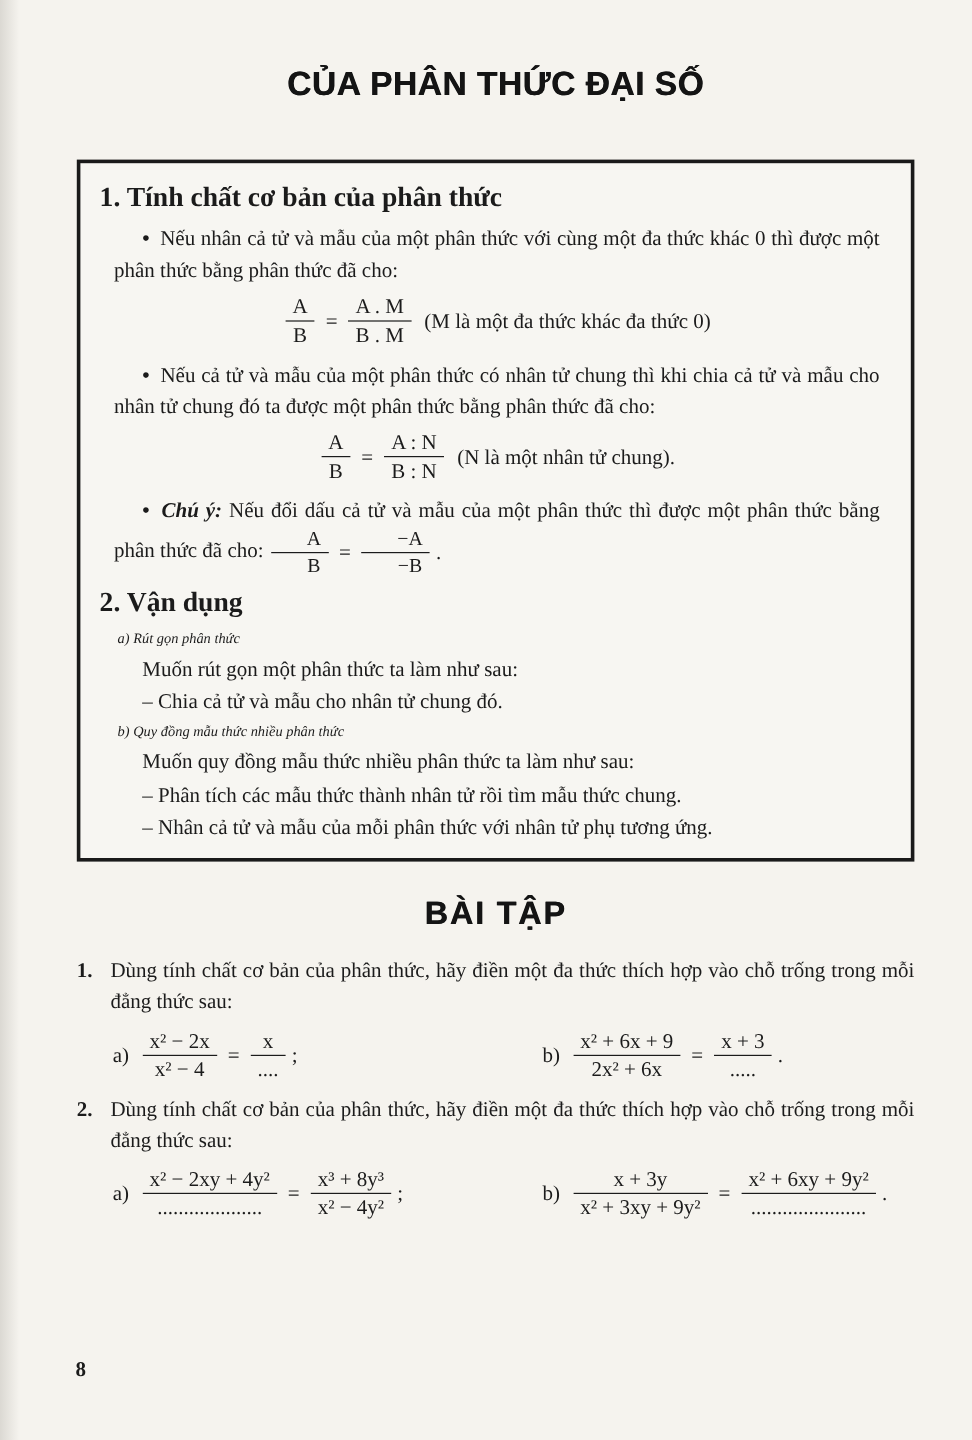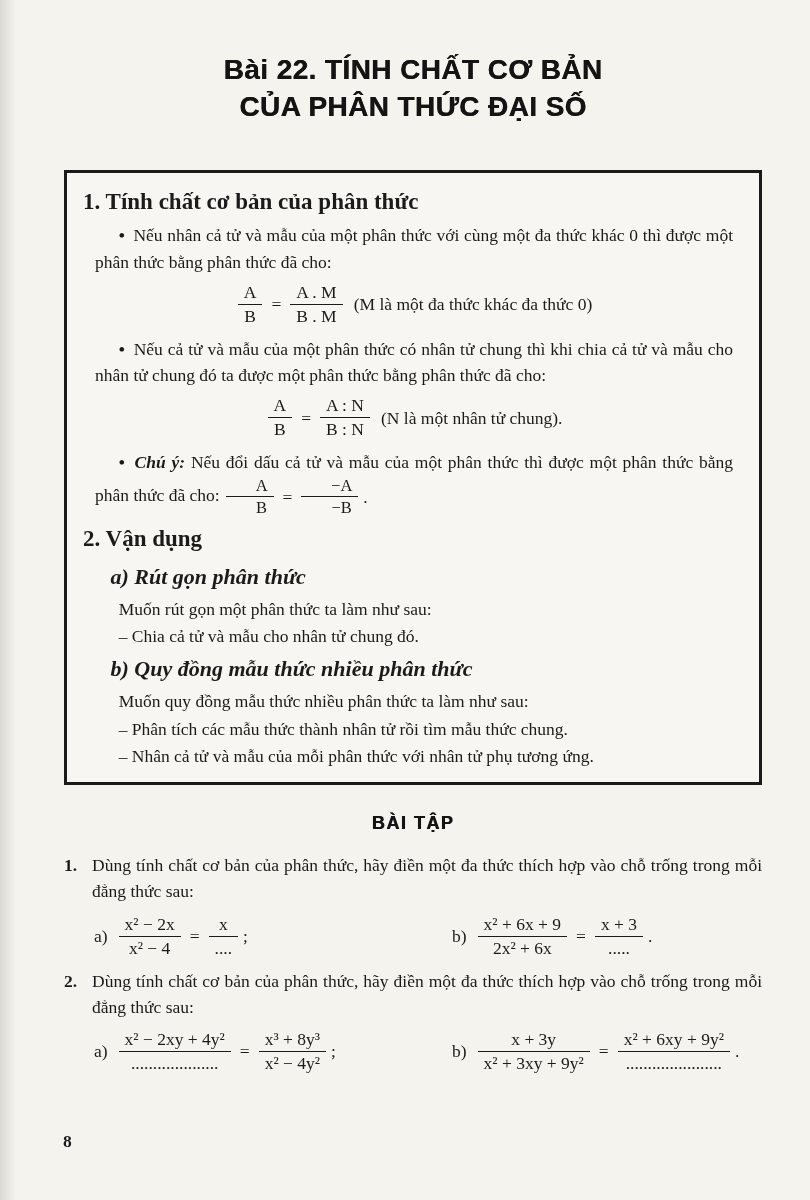--- a/index.html
+++ b/index.html
@@ -34,21 +34,21 @@
 
   
   .theory-box {
     border: 3px solid #1a1a1a;
     padding: 8px 14px 12px 16px;
     font-size: 17.5px;
     line-height: 1.5;
     background: rgba(255,255,255,0.25);
   }
   .sec-heading { font-size: 23px; font-weight: bold; margin: 4px 0 3px; }
-  .sub-heading { font-weight: bold; font-style: italic; font-size: 22px; padding-left: 1.25em; margin: 3px 0; }
+  .sub-heading { font-weight: normal; font-style: italic; font-size: 12px; padding-left: 1.25em; margin: 3px 0; }
   .para { text-align: justify; text-indent: 1.35em; margin: 1px 12px; }
   .bullet { font-weight: bold; margin-right: 4px; }
   .bold-italic { font-weight: bold; font-style: italic; }
 
   .formula-row { text-align: center; margin: 7px 0 9px; }
   .frac {
     display: inline-block;
     vertical-align: middle;
     text-align: center;
     line-height: 1.2;
@@ -59,21 +59,21 @@
   .frac.small { font-size: 16.5px; }
   .eq { margin: 0 7px; vertical-align: middle; }
   .fnote { margin-left: 9px; vertical-align: middle; }
   .end-punct { margin-left: 3px; vertical-align: middle; }
 
   
   .bt-heading {
     text-align: center;
     font-family: "Liberation Sans", sans-serif;
     font-weight: bold;
-    font-size: 18px;
+    font-size: 27px;
     letter-spacing: 1.5px;
     margin: 28px 0 18px;
     color: #141414;
     text-shadow: 0.4px 0 0 #141414;
   }
   .exercise { display: flex; font-size: 17.5px; line-height: 1.5; margin-bottom: 4px; }
   .ex-num { font-weight: bold; width: 28px; flex: none; }
   .ex-body { flex: 1; }
   .ex-text { text-align: justify; }
   .ex-parts { display: flex; align-items: center; margin: 9px 0 5px 2px; }
@@ -88,21 +88,20 @@
     font-weight: bold;
     font-size: 17.5px;
   }
 </style>
 </head>
 <body>
 
 <div class="page">
 
   <header class="lesson-title">
-    <div>Bài 22. TÍNH CHẤT CƠ BẢN</div>
     <div>CỦA PHÂN THỨC ĐẠI SỐ</div>
   </header>
 
   <section class="theory-box">
 
     <div class="sec-heading">1. Tính chất cơ bản của phân thức</div>
 
     <p class="para"><span class="bullet">•</span> <span>Nếu nhân cả tử và mẫu của một phân thức với cùng một đa thức khác 0 thì được một phân thức bằng phân thức đã cho:</span></p>
 
     <div class="formula-row">

